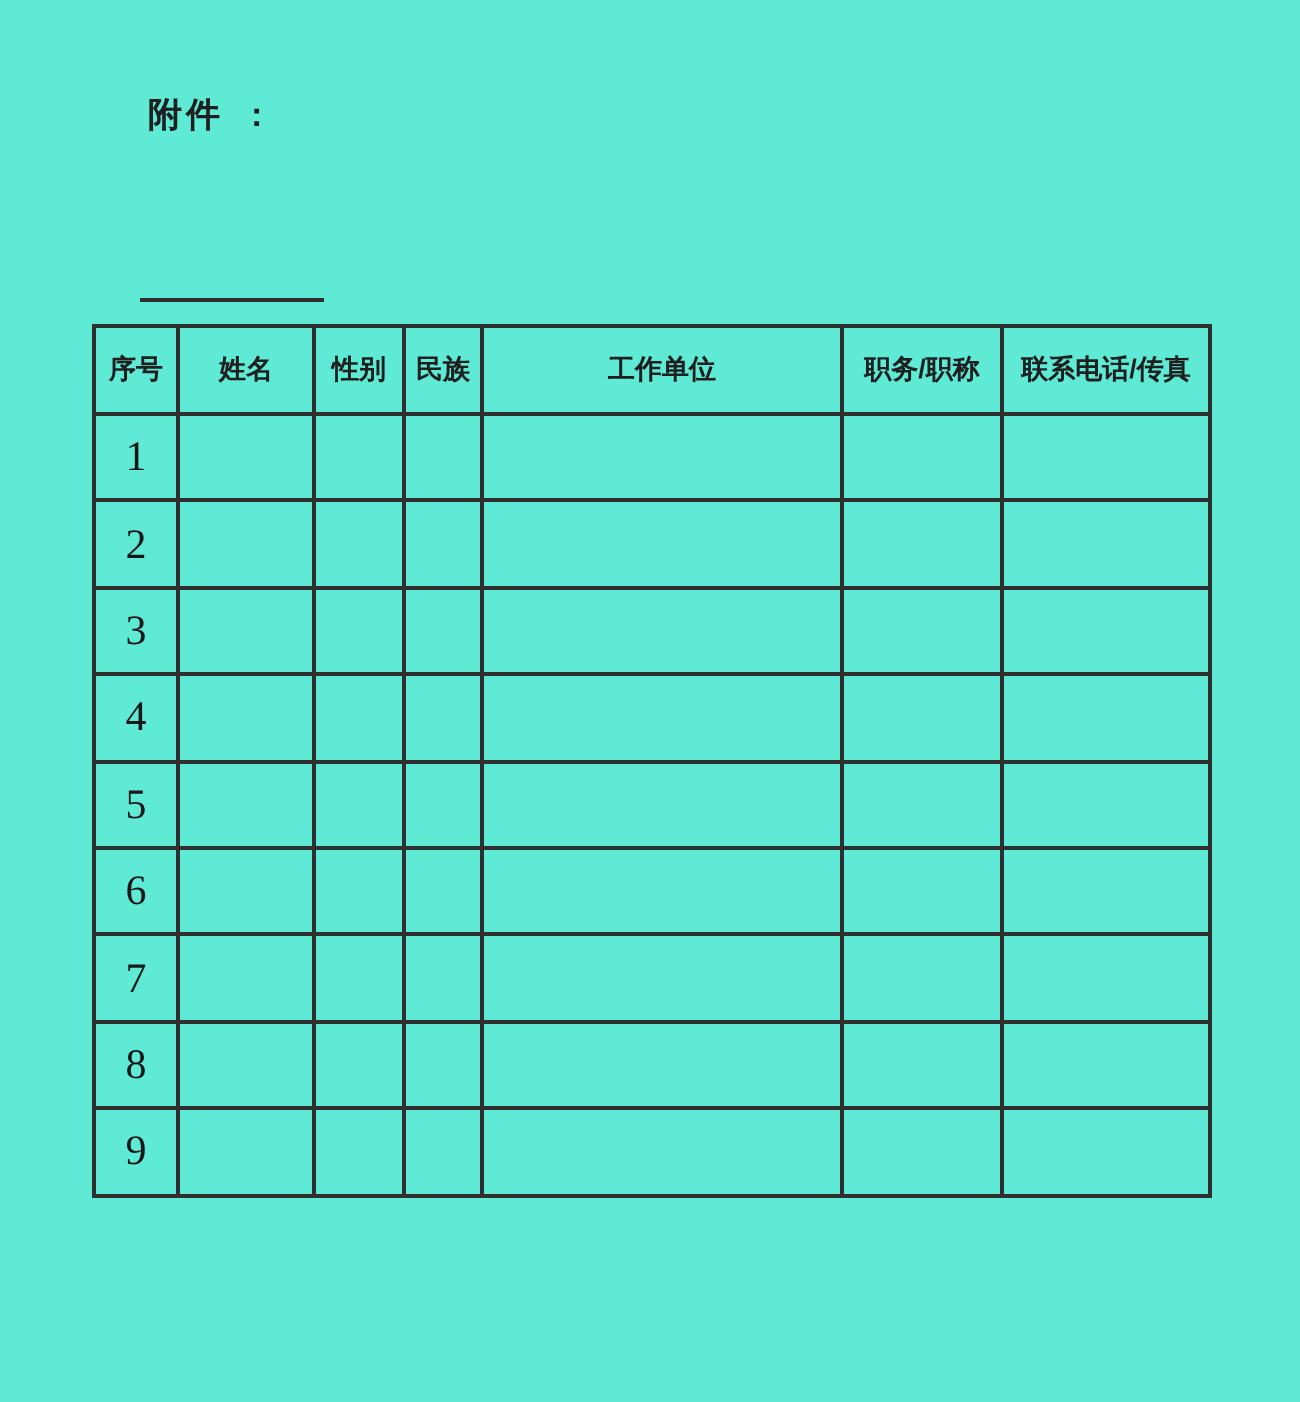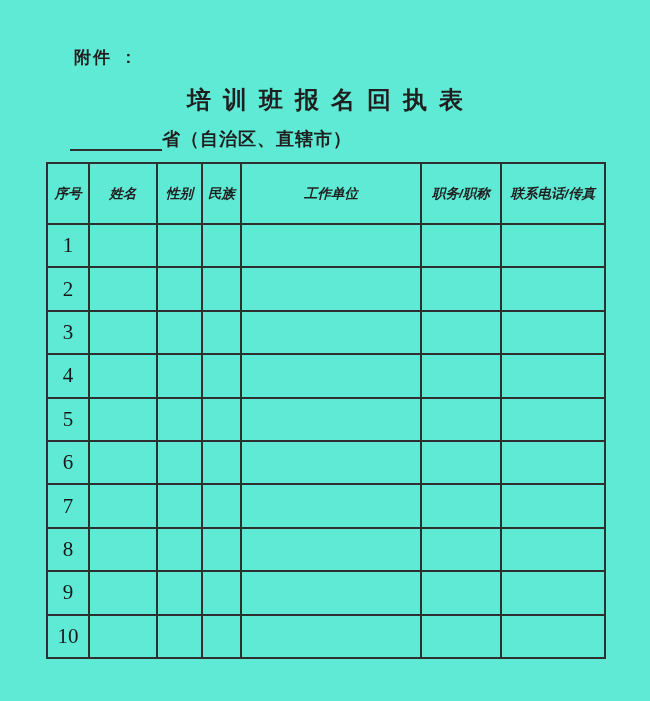--- a/index.html
+++ b/index.html
@@ -66,22 +66,21 @@
     border-collapse: collapse;
     table-layout: fixed;
   }
   .form-table th,
   .form-table td {
     border: 2px solid #2f2f2f;
     padding: 0;
     overflow: hidden;
   }
   .form-table thead tr {
-    height: 61px;
-    font-style: italic;
+    height: 44px;
   }
   .form-table tbody tr {
     height: 43.4px;
   }
   .form-table th {
     font-family: "Liberation Sans", sans-serif;
     font-size: 13.5px;
     font-weight: bold;
     text-align: center;
     vertical-align: middle;
@@ -97,25 +96,23 @@
     color: #171717;
   }
 </style>
 </head>
 <body>
 
 <div class="page">
 
   <div class="attachment">附件  :</div>
 
-  <div class="title">培训班报名回执表</div>
 
   <div class="region-line">
     <span class="blank-underline"></span>
-    <span class="region-text">省（自治区、直辖市）</span>
   </div>
 
   <table class="form-table">
     <colgroup>
       <col style="width:42px">
       <col style="width:68px">
       <col style="width:45px">
       <col style="width:39px">
       <col style="width:180px">
       <col style="width:80px">
@@ -207,25 +204,16 @@
       </tr>
       <tr>
         <td class="num">9</td>
         <td></td>
         <td></td>
         <td></td>
         <td></td>
         <td></td>
         <td></td>
       </tr>
-      <tr>
-        <td class="num">10</td>
-        <td></td>
-        <td></td>
-        <td></td>
-        <td></td>
-        <td></td>
-        <td></td>
-      </tr>
     </tbody>
   </table>
 
 </div>
 
 </body></html>

